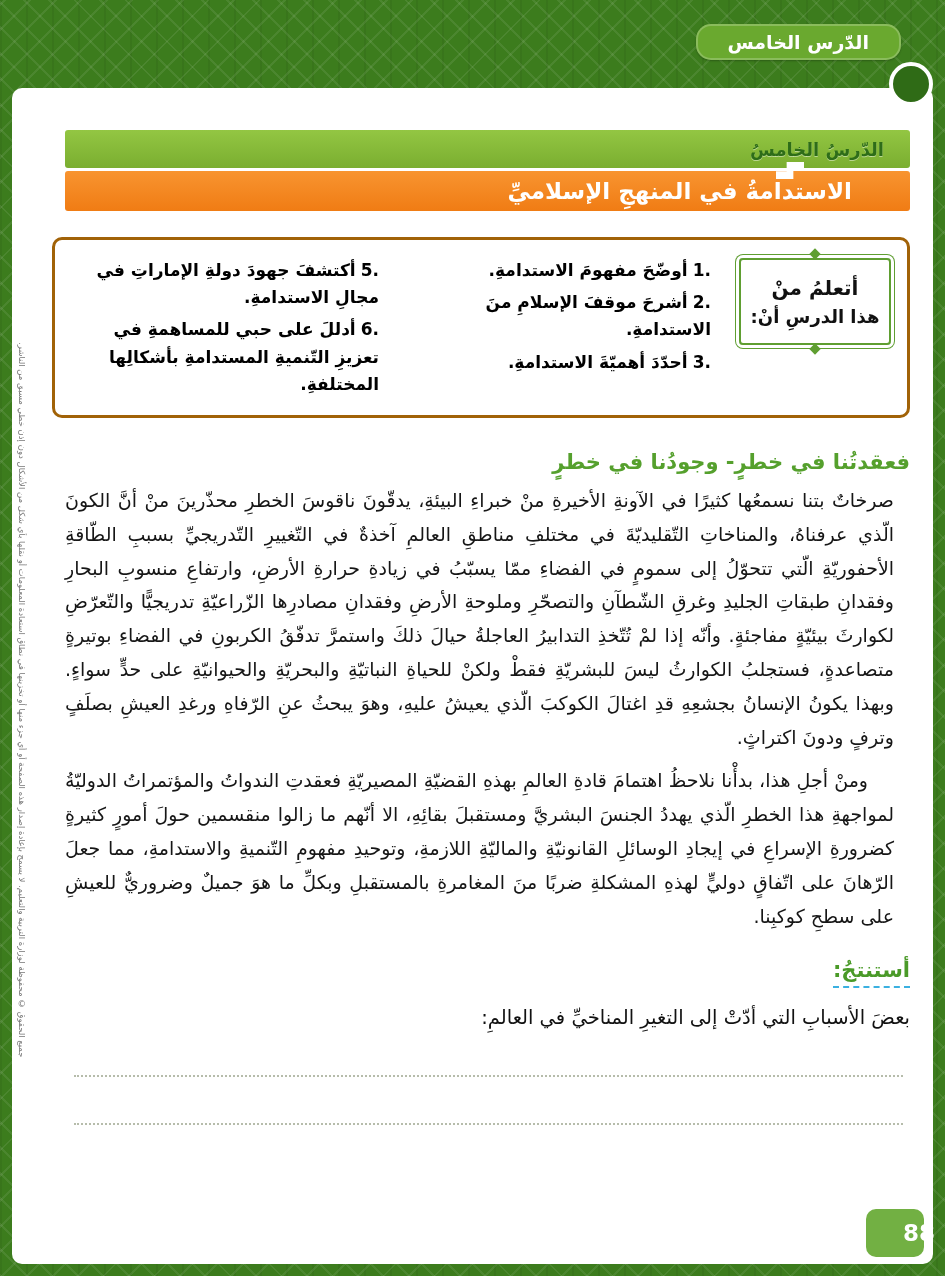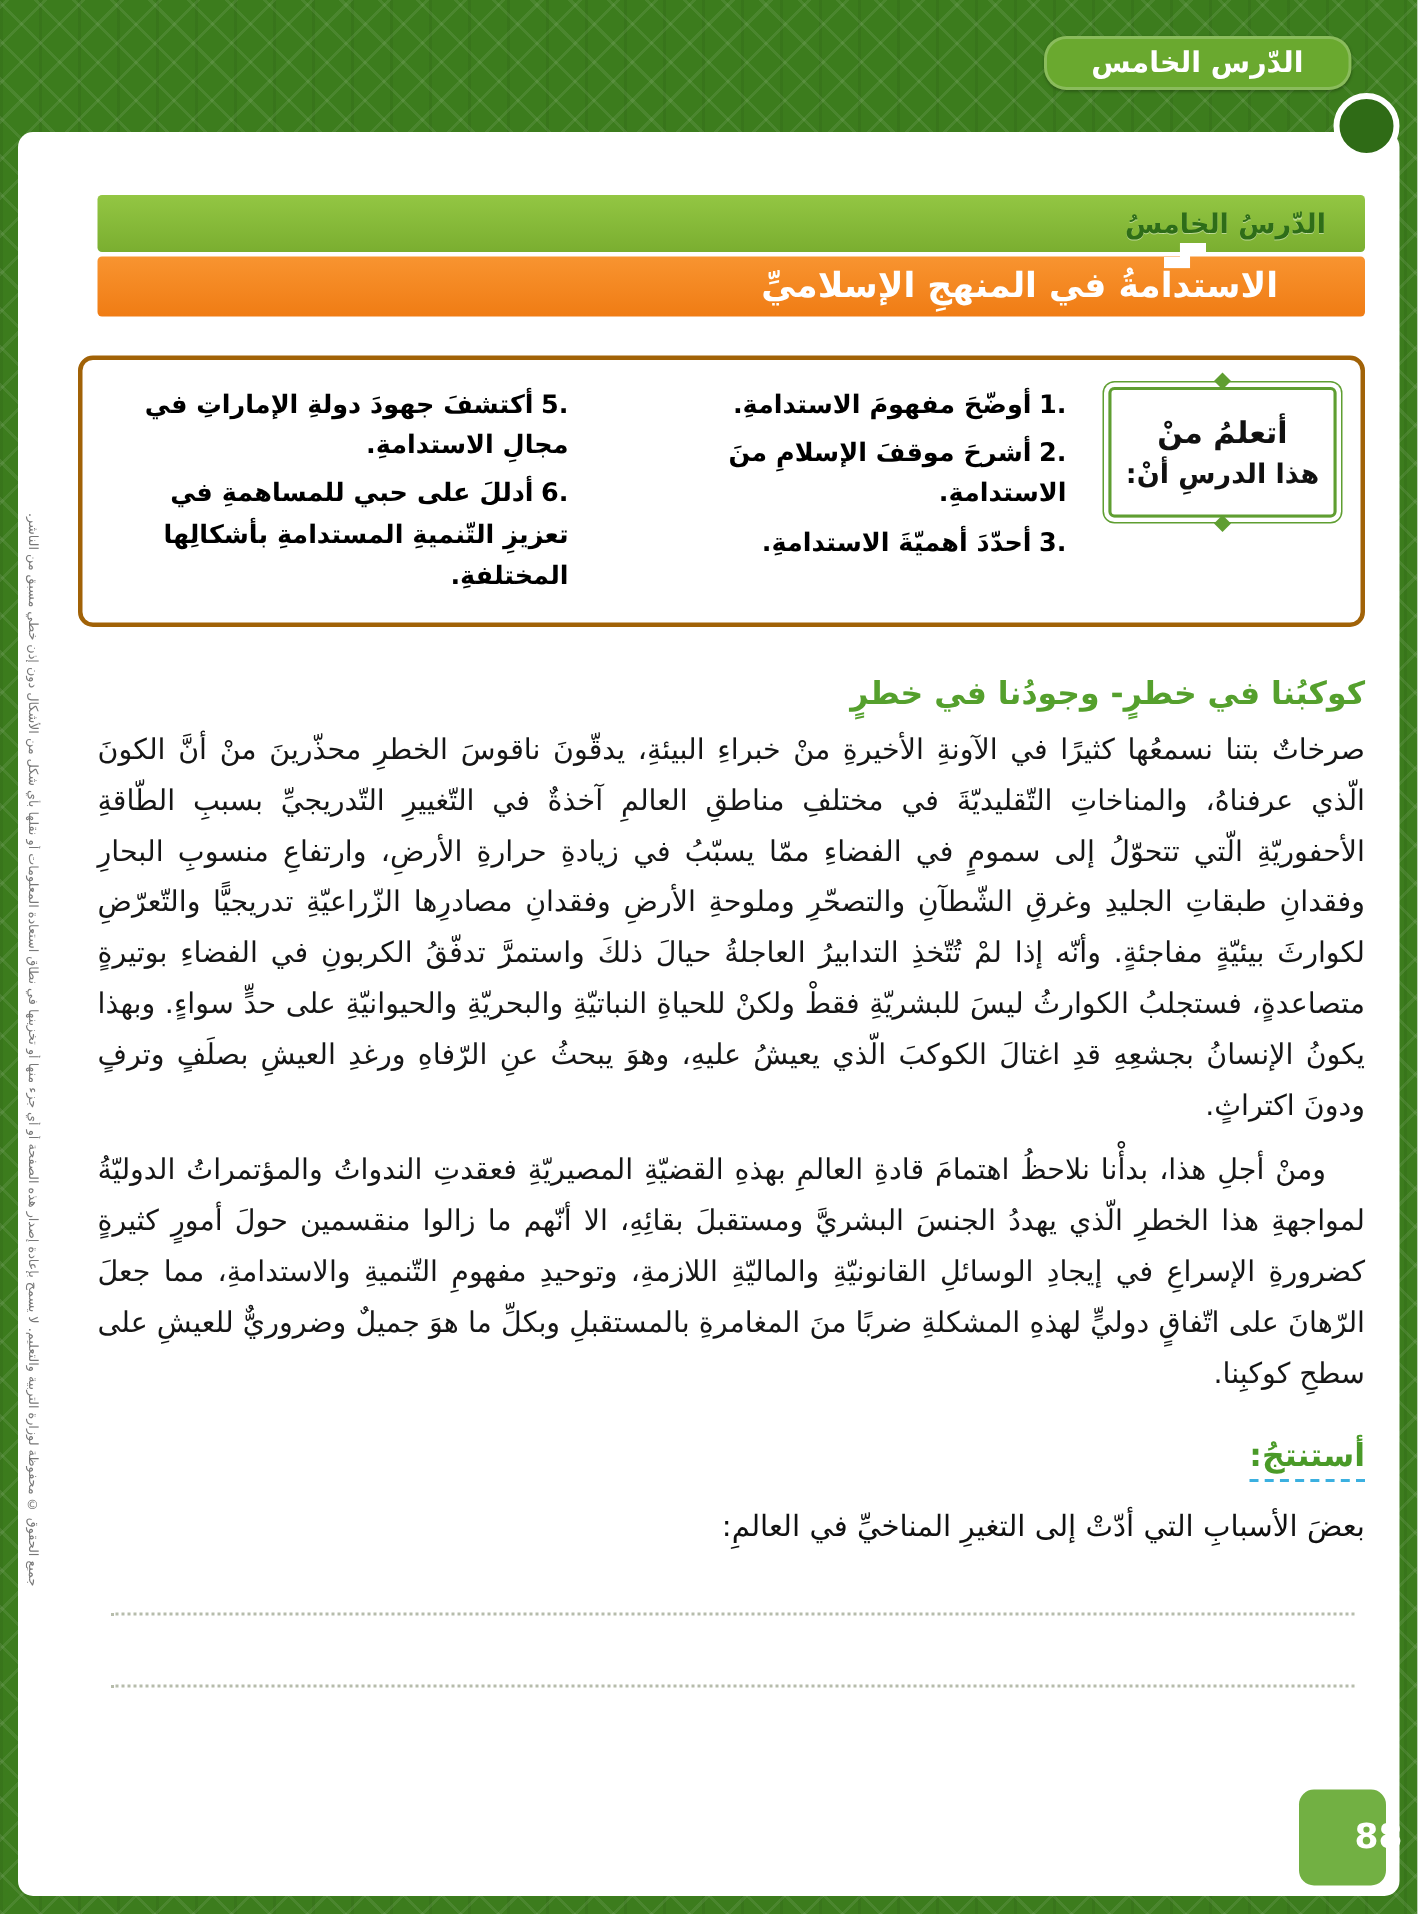--- a/index.html
+++ b/index.html
@@ -85,35 +85,35 @@
   .banner-icon-box {
     position:absolute; right:-4px; top:-7px; width:55px; height:55px;
     background:linear-gradient(180deg,#6fae37,#4c8a23);
     border:3px solid #fff; border-radius:12px;
     display:flex; align-items:center; justify-content:center;
     box-shadow:0 1px 4px rgba(0,0,0,0.25);
   }
   
   .section-heading { margin:32px 23px 0 53px; color:#55a02d; font-size:21px; font-weight:bold; }
   .body-text p {
-    margin:10px 23px 0 53px; font-size:19px; line-height:1.78;
+    margin:10px 39px 0 53px; font-size:19px; line-height:1.78;
     color:#161616; text-align:justify;
   }
   .body-text p.indent { text-indent:26px; }
   
   .conclude-label {
     display:inline-block; margin:24px 23px 0 0; padding-bottom:4px;
     color:#4a9a28; font-size:21px; font-weight:bold;
     border-bottom:2px dashed #3bb0e0;
   }
   .conclude-prompt { margin:18px 23px 0 53px; font-size:19.5px; color:#111; }
   .answer-line { margin:46px 30px 0 62px; height:2px; border-bottom:2.5px dotted #b6bcab; }
   
   .page-badge {
-    position:absolute; right:9px; bottom:7px; width:58px; height:64px;
+    position:absolute; right:9px; bottom:7px; width:58px; height:48px;
     background:#72b043; border-radius:10px;
     display:flex; align-items:center; justify-content:center;
     color:#fff; font-size:23px; font-weight:bold;padding-left:48px;
   }
   .copyright-vertical {
     position:absolute; left:4px; top:190px; height:780px; overflow:hidden;
     writing-mode:vertical-rl; font-size:8.5px; color:#777; line-height:1.25;
   }
 </style>
 </head>
@@ -158,21 +158,21 @@
         <div class="obj-item">
           <span class="num">5.</span><span>أكتشفَ جهودَ دولةِ الإماراتِ في مجالِ الاستدامةِ.</span>
         </div>
         <div class="obj-item">
           <span class="num">6.</span><span>أدللَ على حبي للمساهمةِ في تعزيزِ التّنميةِ المستدامةِ بأشكالِها المختلفةِ.</span>
         </div>
       </div>
     </div>
 
 
-    <div class="section-heading">كوكبُنا في خطرٍ- وجودُنا في خطرٍ</div>
+    <div class="section-heading">فعقدتُنا في خطرٍ- وجودُنا في خطرٍ</div>
 
     <div class="body-text">
       <p>صرخاتٌ بتنا نسمعُها كثيرًا في الآونةِ الأخيرةِ منْ خبراءِ البيئةِ، يدقّونَ ناقوسَ الخطرِ محذّرينَ منْ أنَّ الكونَ الّذي عرفناهُ، والمناخاتِ التّقليديّةَ في مختلفِ مناطقِ العالمِ آخذةٌ في التّغييرِ التّدريجيِّ بسببِ الطّاقةِ الأحفوريّةِ الّتي تتحوّلُ إلى سمومٍ في الفضاءِ ممّا يسبّبُ في زيادةِ حرارةِ الأرضِ، وارتفاعِ منسوبِ البحارِ وفقدانِ طبقاتِ الجليدِ وغرقِ الشّطآنِ والتصحّرِ وملوحةِ الأرضِ وفقدانِ مصادرِها الزّراعيّةِ تدريجيًّا والتّعرّضِ لكوارثَ بيئيّةٍ مفاجئةٍ. وأنّه إذا لمْ تُتّخذِ التدابيرُ العاجلةُ حيالَ ذلكَ واستمرَّ تدفّقُ الكربونِ في الفضاءِ بوتيرةٍ متصاعدةٍ، فستجلبُ الكوارثُ ليسَ للبشريّةِ فقطْ ولكنْ للحياةِ النباتيّةِ والبحريّةِ والحيوانيّةِ على حدٍّ سواءٍ. وبهذا يكونُ الإنسانُ بجشعِهِ قدِ اغتالَ الكوكبَ الّذي يعيشُ عليهِ، وهوَ يبحثُ عنِ الرّفاهِ ورغدِ العيشِ بصلَفٍ وترفٍ ودونَ اكتراثٍ.</p>
       <p class="indent">ومنْ أجلِ هذا، بدأْنا نلاحظُ اهتمامَ قادةِ العالمِ بهذهِ القضيّةِ المصيريّةِ فعقدتِ الندواتُ والمؤتمراتُ الدوليّةُ لمواجهةِ هذا الخطرِ الّذي يهددُ الجنسَ البشريَّ ومستقبلَ بقائِهِ، الا أنّهم ما زالوا منقسمين حولَ أمورٍ كثيرةٍ كضرورةِ الإسراعِ في إيجادِ الوسائلِ القانونيّةِ والماليّةِ اللازمةِ، وتوحيدِ مفهومِ التّنميةِ والاستدامةِ، مما جعلَ الرّهانَ على اتّفاقٍ دوليٍّ لهذهِ المشكلةِ ضربًا منَ المغامرةِ بالمستقبلِ وبكلِّ ما هوَ جميلٌ وضروريٌّ للعيشِ على سطحِ كوكبِنا.</p>
     </div>
 
     <div>
       <span class="conclude-label">أستنتجُ:</span>
     </div>
     <div class="conclude-prompt">بعضَ الأسبابِ التي أدّتْ إلى التغيرِ المناخيِّ في العالمِ:</div>

